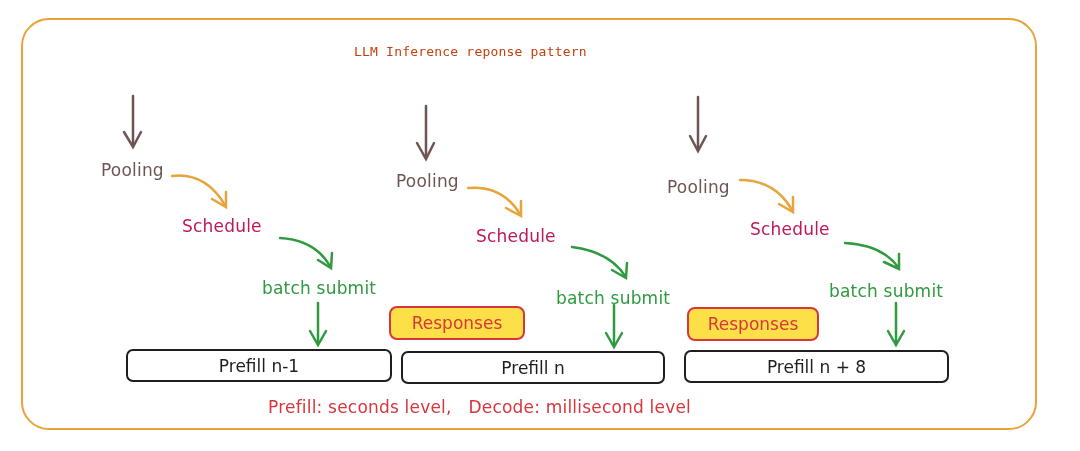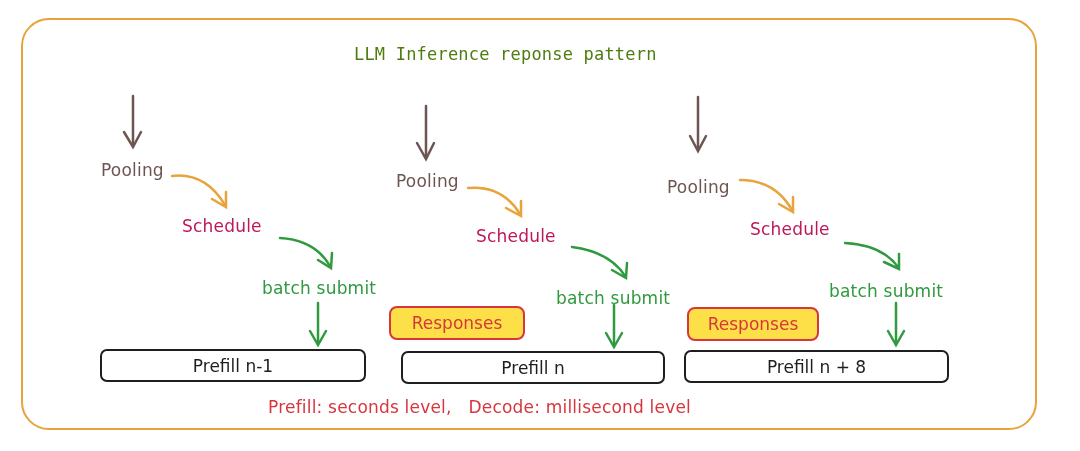--- a/index.html
+++ b/index.html
@@ -2,21 +2,21 @@
 <html><head>
 <meta charset="utf-8">
 <style>
   html, body { margin: 0; padding: 0; background: #ffffff; }
   body { width: 1080px; height: 451px; position: relative; overflow: hidden;
          font-family: "DejaVu Sans", sans-serif; }
   #canvas { position: absolute; left: 0; top: 0; width: 1080px; height: 451px; }
   .frame { position: absolute; left: 21px; top: 18px; width: 1012px; height: 408px;
            border: 2.5px solid #e8a33a; border-radius: 28px; }
   .lbl { position: absolute; white-space: nowrap; font-size: 17px; letter-spacing: 0.2px; }
-  .title { color: #4d7c0f; font-family: "DejaVu Sans Mono", monospace; font-size: 17px; }
+  .title { color: #c2410c; font-family: "DejaVu Sans Mono", monospace; font-size: 13px; }
   .brown { color: #6d5552; }
   .orange { color: #be185d; }
   .green { color: #2f9a3f; }
   .red { color: #d8363d; text-align: center; }
   .prefill { position: absolute; height: 33px; border: 2.5px solid #1e1e1e; border-radius: 7px;
              background: #fff; display: flex; align-items: center; justify-content: center;
              font-size: 17px; color: #1e1e1e; box-sizing: border-box; }
   .resp { position: absolute; height: 34px; border: 2px solid #d8363d; border-radius: 8px;
           display: flex; align-items: center; justify-content: center; font-size: 17px;
           color: #d8363d; box-sizing: border-box; background: #fde047; }
@@ -80,21 +80,21 @@
     </g>
     <g stroke="#2f9a3f" stroke-width="2.5" fill="none" stroke-linecap="round">
       <path d="M896 303 L896 344"></path>
         <path d="M888 331 L896 345 L904 331"></path>
     </g>
   </svg>
 
   <div class="lbl brown" style="left:101px; top:160px;">Pooling</div>
   <div class="lbl orange" style="left:182px; top:216px;">Schedule</div>
   <div class="lbl green" style="left:262px; top:278px;">batch submit</div>
-  <div class="prefill" style="left:100px; top:349px; width:266px;">
+  <div class="prefill" style="left:126px; top:349px; width:266px;">
     <span>Prefill n-1</span>
   </div>
 
   <div class="lbl brown" style="left:396px; top:171px;">Pooling</div>
   <div class="lbl orange" style="left:476px; top:226px;">Schedule</div>
   <div class="lbl green" style="left:556px; top:288px;">batch submit</div>
   <div class="resp" style="left:389px; top:306px; width:136px;">
     <span>Responses</span>
   </div>
   <div class="prefill" style="left:401px; top:351px; width:264px;justify-content:center;">

